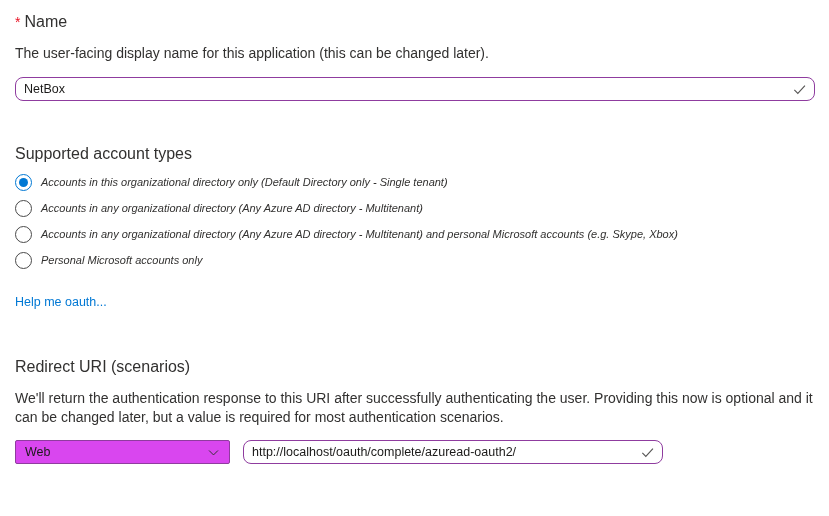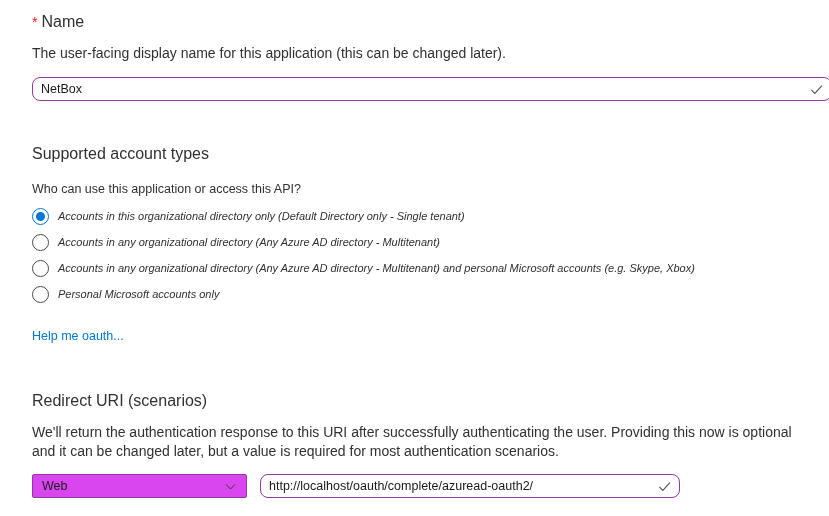--- a/index.html
+++ b/index.html
@@ -3,21 +3,21 @@
 <meta charset="utf-8">
 <style>
   * { box-sizing: border-box; margin: 0; padding: 0; }
   html, body { width: 829px; height: 516px; }
   body {
     background: #ffffff;
     color: #323130;
     font-family: "Liberation Sans", sans-serif;
     overflow: hidden;
   }
-  .page { padding: 12px 14px 12px 15px; margin-left: 17px; }
+  .page { padding: 12px 14px 12px 15px; }
 
   .section-title {
     font-size: 16px;
     font-weight: 400;
     color: #323130;
     line-height: 20px;
   }
   .required-marker { color: #e81123; margin-right: 4px; font-size: 14px; }
 
   .desc {
@@ -143,21 +143,20 @@
       <span class="validation-icon">
         <svg width="15" height="15" viewBox="0 0 16 16">
             <path d="M2.5 8.5 L6.2 12.2 L13.8 3.8" stroke="#575655" stroke-width="1.2" fill="none"></path>
           </svg>
       </span>
     </div>
   </div>
 
   <div class="section-2">
     <div class="section-title">Supported account types</div>
-    <div class="question">Who can use this application or access this API?</div>
 
     <div class="radio-group">
       <div class="radio-row selected">
         <span class="radio-circle">
             <span class="radio-dot"></span>
           </span>
         <span class="radio-label">Accounts in this organizational directory only (Default Directory only - Single tenant)</span>
       </div>
       <div class="radio-row">
         <span class="radio-circle">

